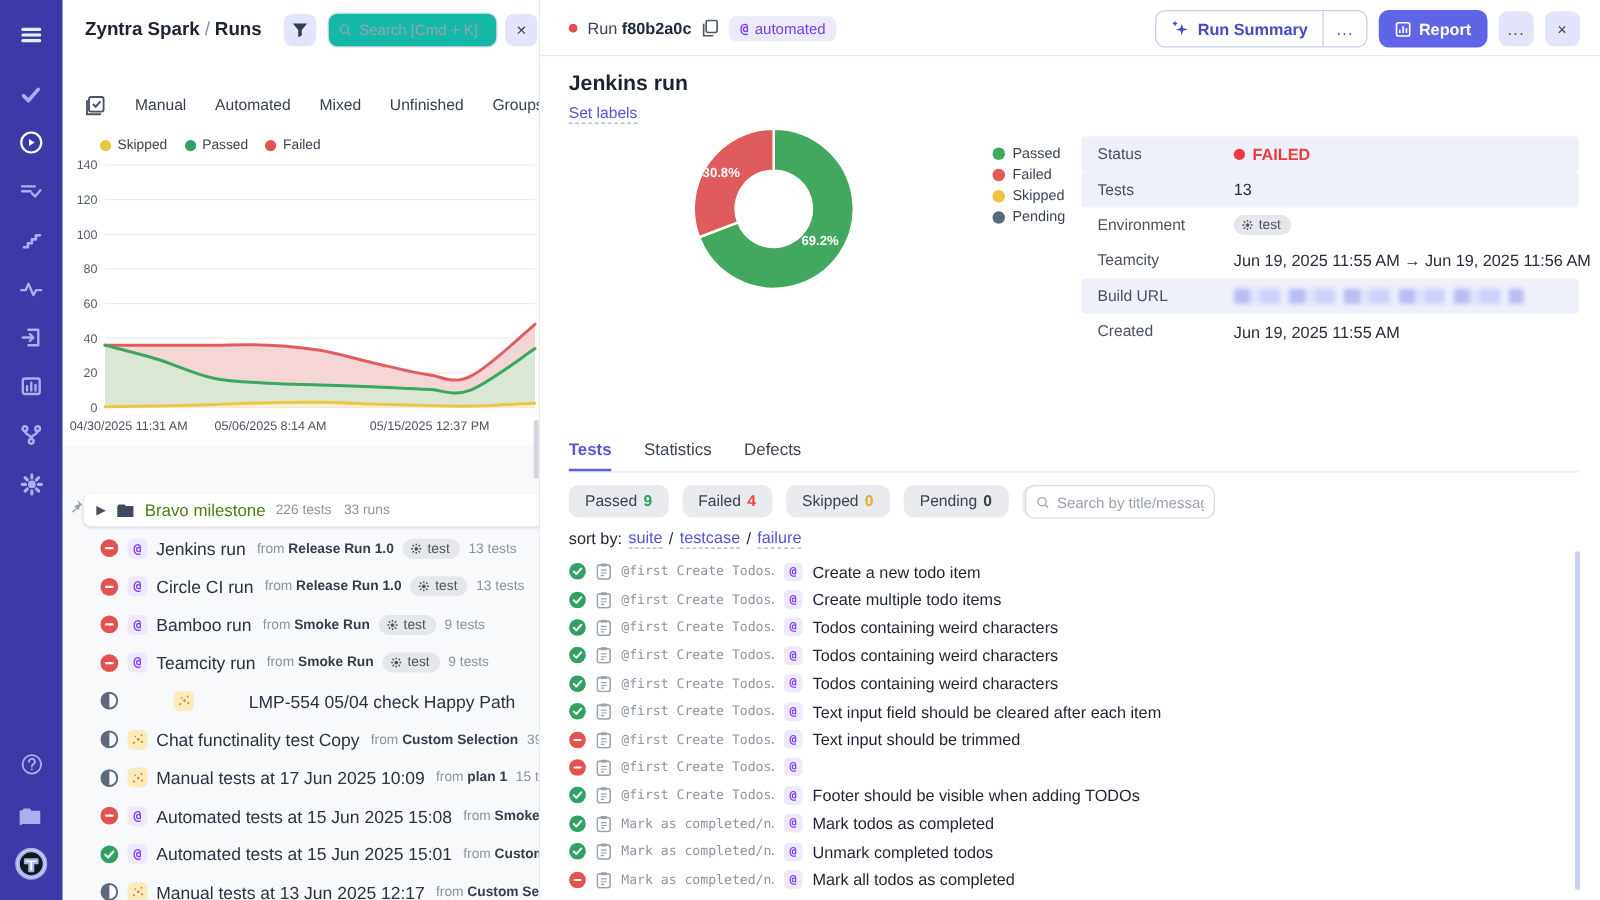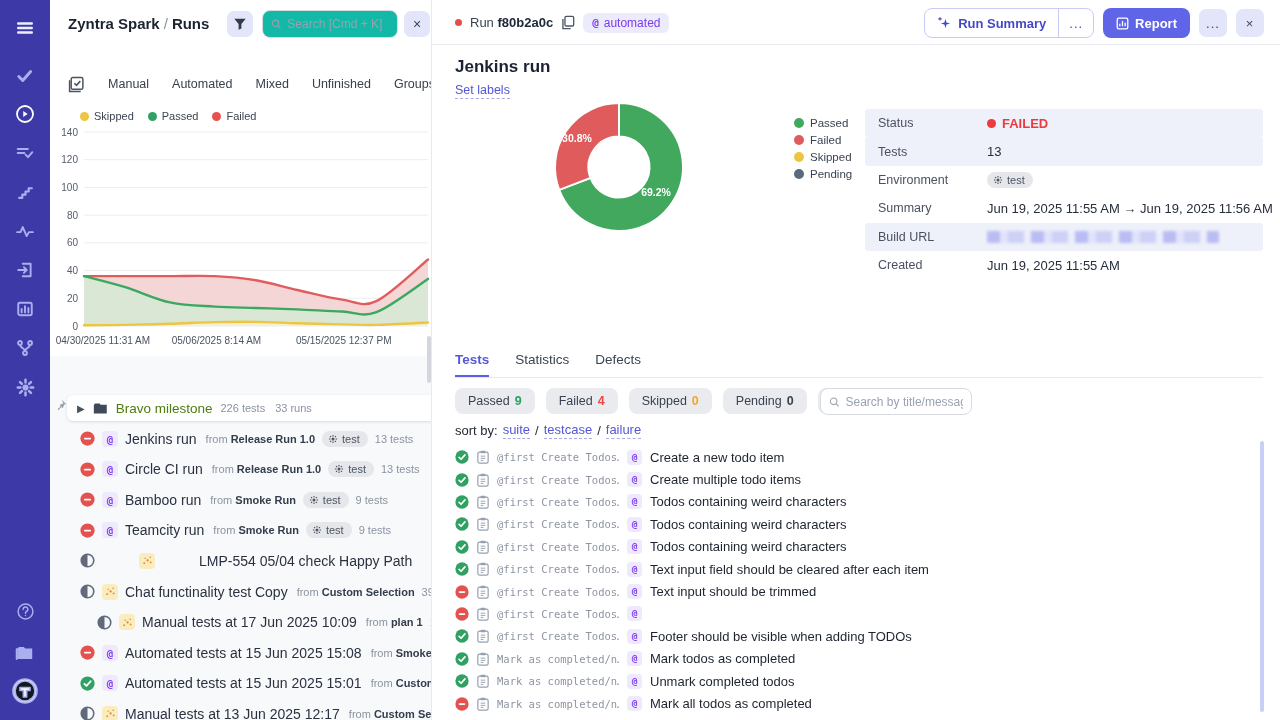--- a/index.html
+++ b/index.html
@@ -397,21 +397,21 @@
                 <circle cx="8.2" cy="2.2" r="0.8"></circle>
                 <circle cx="3.2" cy="3.2" r="0.7"></circle>
                 <circle cx="5.6" cy="5.4" r="1.1"></circle>
               </g>
             </svg>
           </span>
           <span class="run-name">Chat functinality test Copy</span>
           <span class="run-from">from <b>Custom Selection</b></span>
           <span class="run-tests">39 tests</span>
         </div>
-        <div class="run-row" style="top: 183.6px; margin-left: 17px;">
+        <div class="run-row" style="top: 183.6px;">
           <span class="sicon">
             <svg viewBox="0 0 16 16" width="100%" height="100%">
               <circle cx="8" cy="8" r="6.7" fill="none" stroke="#5f6b7c" stroke-width="1.7"></circle>
               <path d="M8 1.3A6.7 6.7 0 0 0 8 14.7Z" fill="#5f6b7c"></path>
             </svg>
           </span>
           <span class="ticon manual">
             <svg width="11" height="11" viewBox="0 0 11 11">
               <g fill="#dd8a2b">
                 <circle cx="2.2" cy="8.2" r="0.9"></circle>
@@ -561,21 +561,21 @@
           <span class="env-badge">
             <svg width="10" height="10" viewBox="0 0 16 16">
               <circle cx="8" cy="8" r="2.4" fill="#4b5563"></circle>
               <path d="M8 1.5v2.4M8 12.1v2.4M1.5 8h2.4M12.1 8h2.4M3.3 3.3l1.7 1.7M11 11l1.7 1.7M12.7 3.3L11 5M5 11l-1.7 1.7" stroke="#4b5563" stroke-width="1.8"></path>
             </svg>
             <span>test</span>
           </span>
         </span>
     </div>
     <div class="d-row">
-      <span class="d-label">Summary</span>
+      <span class="d-label">Teamcity</span>
       <span class="d-value">Jun 19, 2025 11:55 AM → Jun 19, 2025 11:56 AM</span>
     </div>
     <div class="d-row alt">
       <span class="d-label">Build URL</span>
       <span class="d-value">
           <span class="redacted"></span>
         </span>
     </div>
     <div class="d-row">
       <span class="d-label">Created</span>

